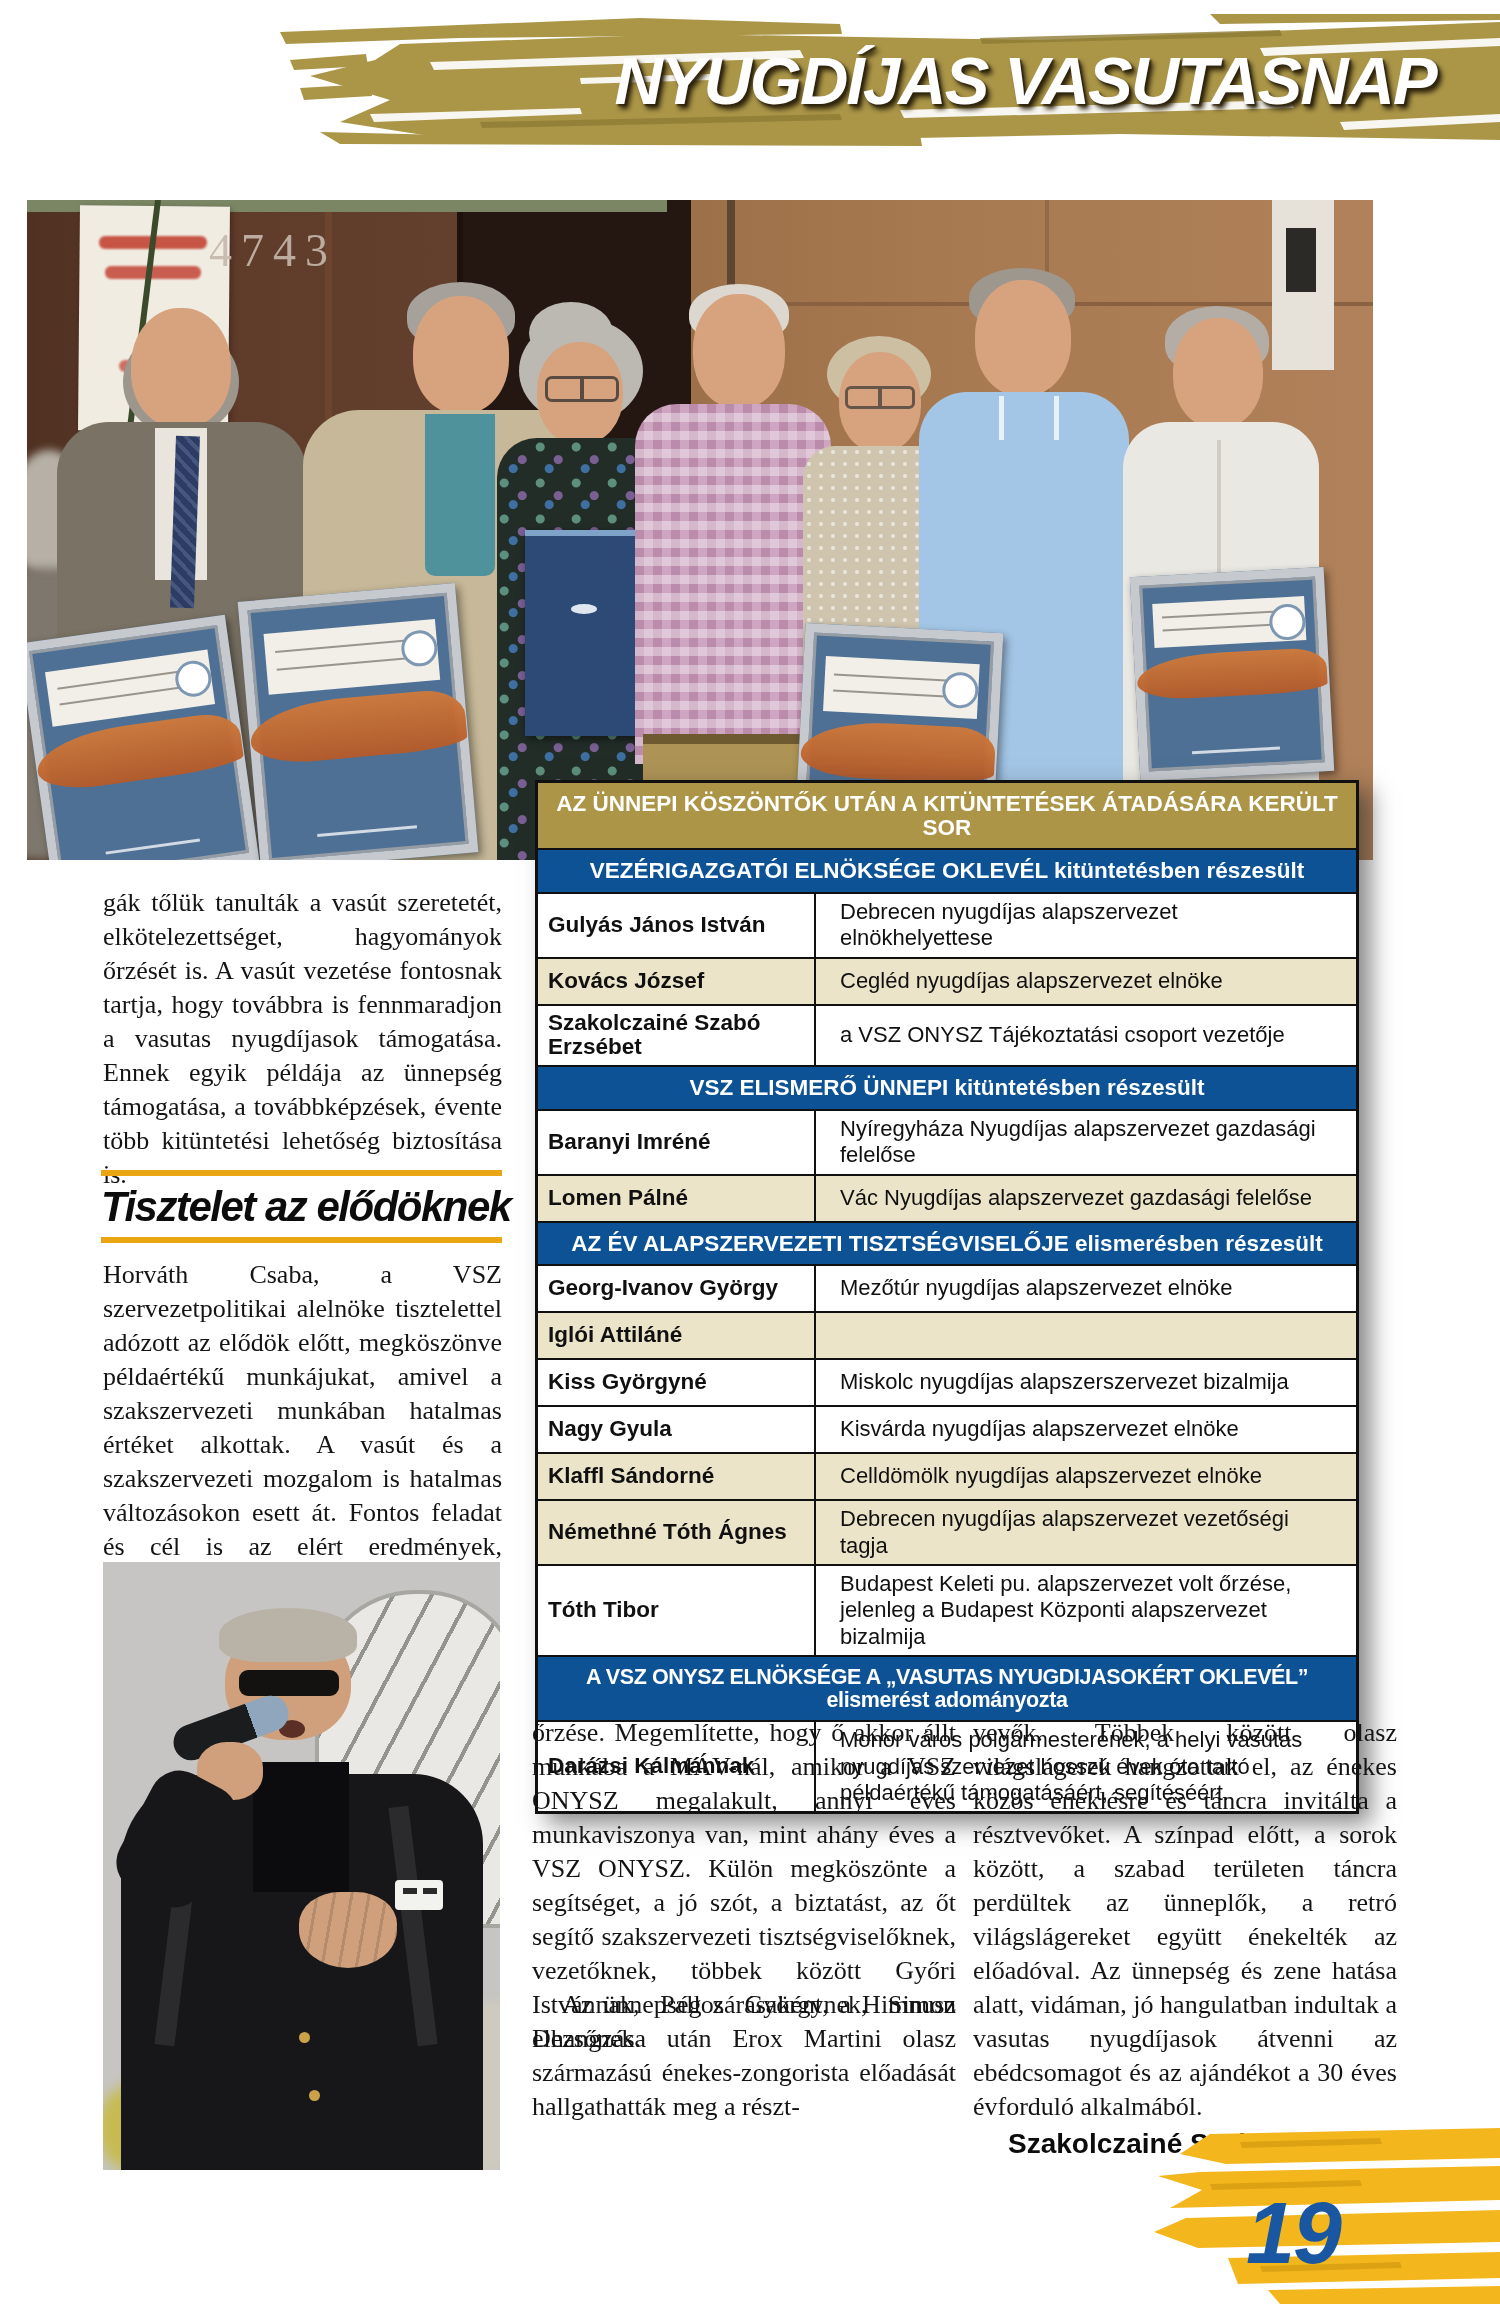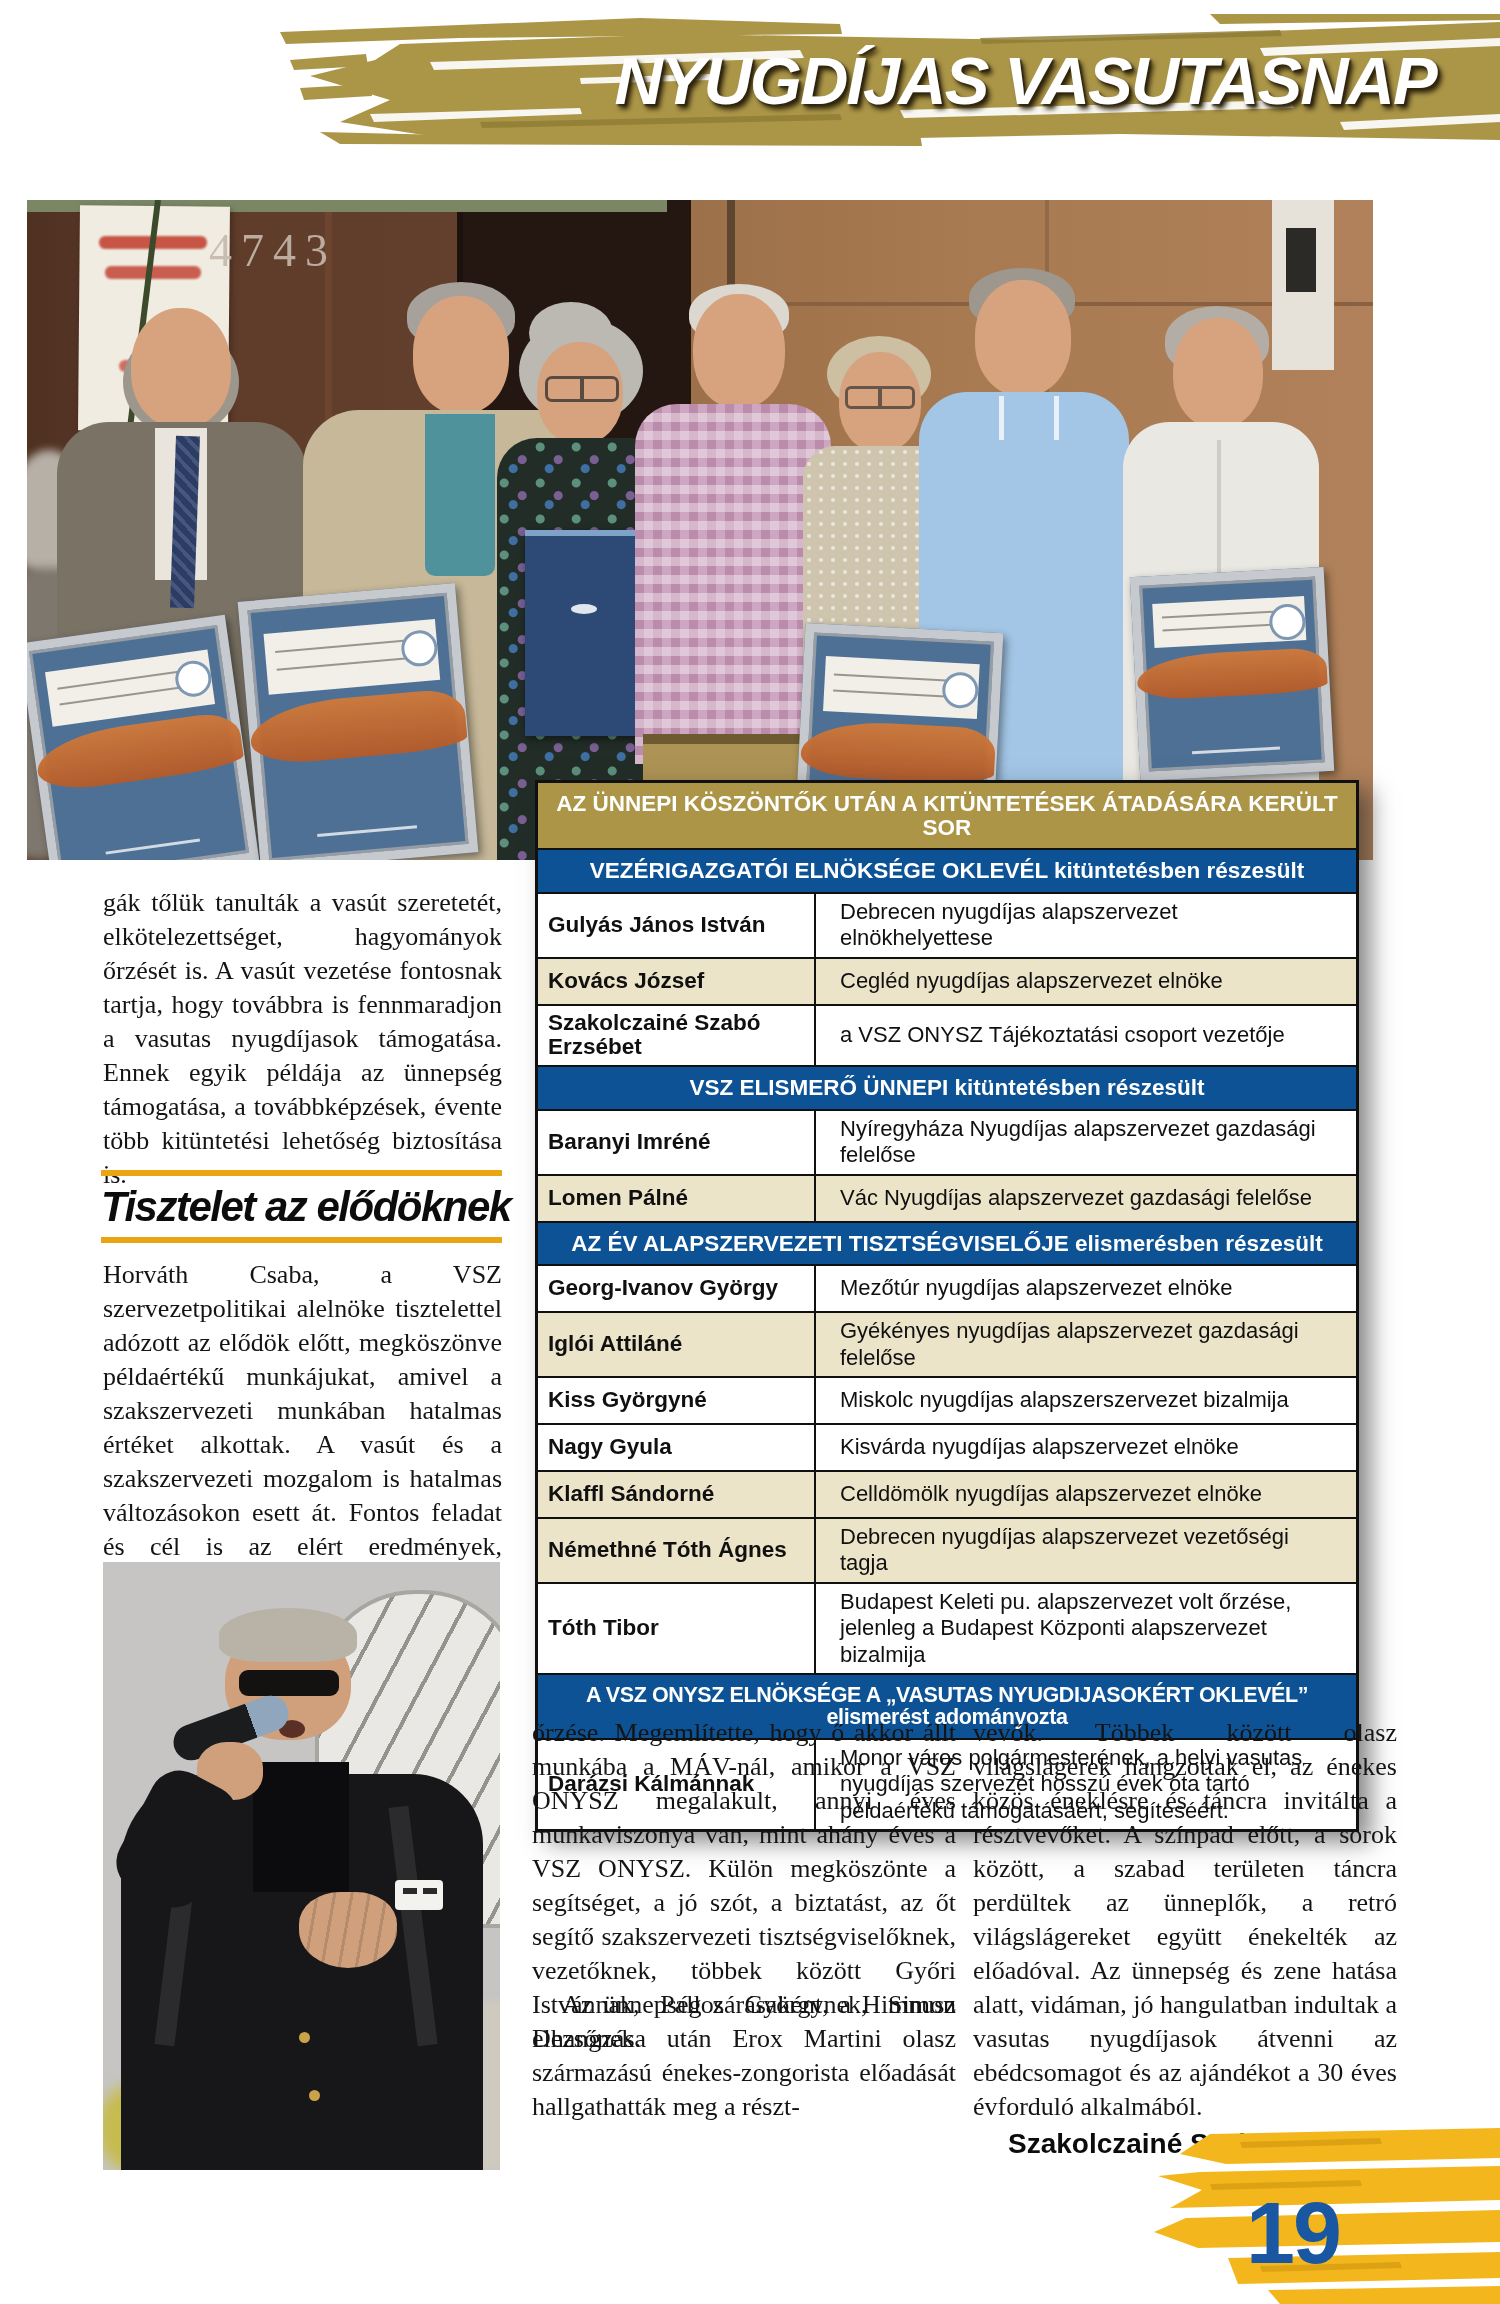--- a/index.html
+++ b/index.html
@@ -51,21 +51,21 @@
   .indent{text-indent:30px;}
   .sec-head-wrap{position:absolute;left:101px;top:1170px;width:401px;}
   .gold-rule{height:6px;background:#eaa512;}
   .sec-head{margin:7px 0 6px 0;font-family:"Liberation Sans",sans-serif;font-size:42px;font-weight:bold;
       font-style:italic;letter-spacing:-1.5px;color:#0c0c0c;white-space:nowrap;}
   .byline{position:absolute;left:973px;top:2128px;width:424px;text-align:right;
       font-family:"Liberation Sans",sans-serif;font-size:28px;font-weight:bold;color:#0c0c0c;}
 
   
   .page-num{position:absolute;left:1246px;top:2182px;font-family:"Liberation Sans",sans-serif;
-      font-size:88px;font-weight:bold;color:#1a57a2;letter-spacing:-2px;}
+      font-size:88px;font-weight:bold;font-style:italic;color:#1a57a2;letter-spacing:-2px;}
 </style>
 </head>
 <body>
 
 <div id="page">
 
   <svg class="abs" style="left:280px;top:14px;width:1220px;height:132px" viewBox="0 0 1220 132" preserveAspectRatio="none">
     <g fill="#ab9648">
       <polygon points="120,30 400,20 760,26 1220,8 1220,126 840,120 430,128 150,122 60,108 110,86 30,62 95,46"></polygon>
       <polygon points="0,18 360,4 560,10 562,20 180,24 6,30"></polygon>
@@ -274,21 +274,20 @@
       <div class="tcell tdesc">Vác Nyugdíjas alapszervezet gazdasági felelőse</div>
     </div>
 
     <div class="banner blue">AZ ÉV ALAPSZERVEZETI TISZTSÉGVISELŐJE elismerésben részesült</div>
     <div class="trow">
       <div class="tcell tname">Georg-Ivanov György</div>
       <div class="tcell tdesc">Mezőtúr nyugdíjas alapszervezet elnöke</div>
     </div>
     <div class="trow beige">
       <div class="tcell tname">Iglói Attiláné</div>
-      <div class="tcell tdesc">Gyékényes nyugdíjas alapszervezet gazdasági felelőse</div>
     </div>
     <div class="trow">
       <div class="tcell tname">Kiss Györgyné</div>
       <div class="tcell tdesc">Miskolc nyugdíjas alapszerszervezet bizalmija</div>
     </div>
     <div class="trow">
       <div class="tcell tname">Nagy Gyula</div>
       <div class="tcell tdesc">Kisvárda nyugdíjas alapszervezet elnöke</div>
     </div>
     <div class="trow beige">

